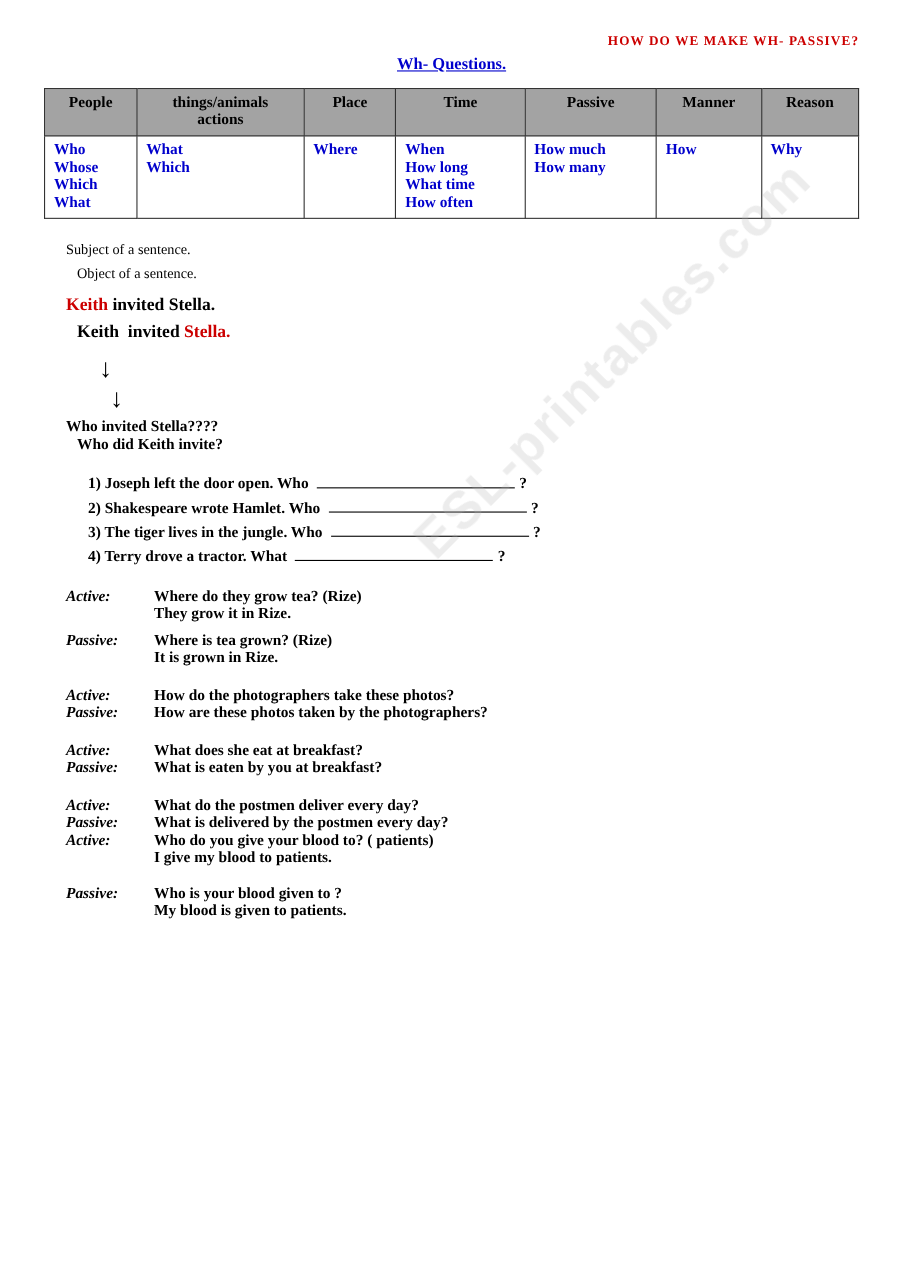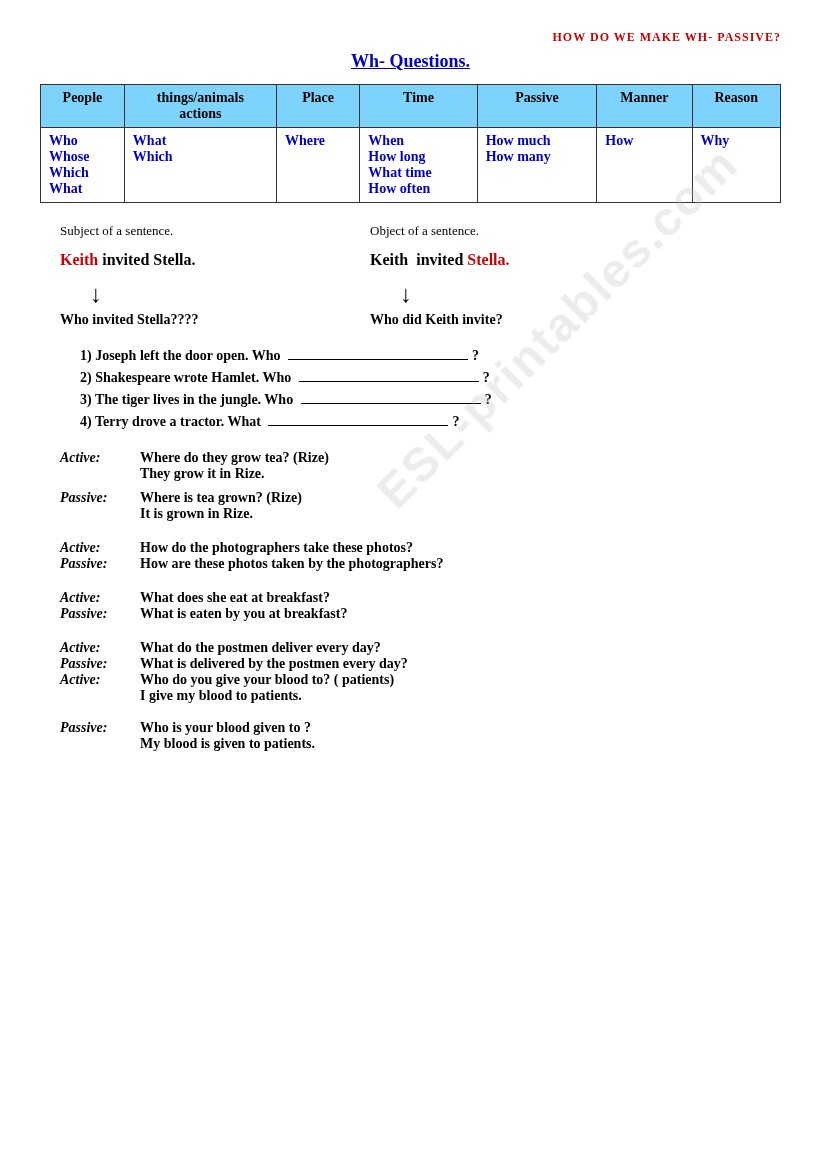--- a/index.html
+++ b/index.html
@@ -17,39 +17,39 @@
       color: #cc0000;
       font-weight: bold;
       font-size: 12px;
       margin-bottom: 6px;
       letter-spacing: 1px;
     }
     .page-subtitle {
       text-align: center;
       color: #0000cc;
       font-weight: bold;
-      font-size: 18px;
+      font-size: 15px;
       margin-bottom: 12px;
       text-decoration: underline;
     }
     
     .wh-table {
       width: 100%;
       border-collapse: collapse;
       margin-bottom: 20px;
     }
     .wh-table th, .wh-table td {
       border: 1.5px solid #333;
       padding: 5px 8px;
       vertical-align: top;
       font-family: 'Comic Sans MS', 'Chalkboard SE', cursive;
       font-size: 14px;
     }
     .wh-table th {
-      background: #7dd3fc;
+      background: #a3a3a3;
       font-weight: bold;
     }
     .wh-table td {
       color: #0000cc;
       font-weight: bold;
     }
     .sentence-main {
       font-size: 16px;
       font-weight: bold;
       margin-bottom: 6px;
@@ -103,20 +103,21 @@
       transform: rotate(-45deg);
       pointer-events: none;
       font-family: Arial, sans-serif;
       letter-spacing: 2px;
     }
     .two-col-sentences {
       display: flex;
       gap: 0;
       padding-left: 20px;
       margin-bottom: 6px;
+      flex-direction: column;
     }
     .col-left { width: 300px; }
     .col-right { flex: 1; margin-left: 10px; }
     .col-label {
       font-size: 13px;
       margin-bottom: 6px;
     }
   </style>
 </head>
 <body>

